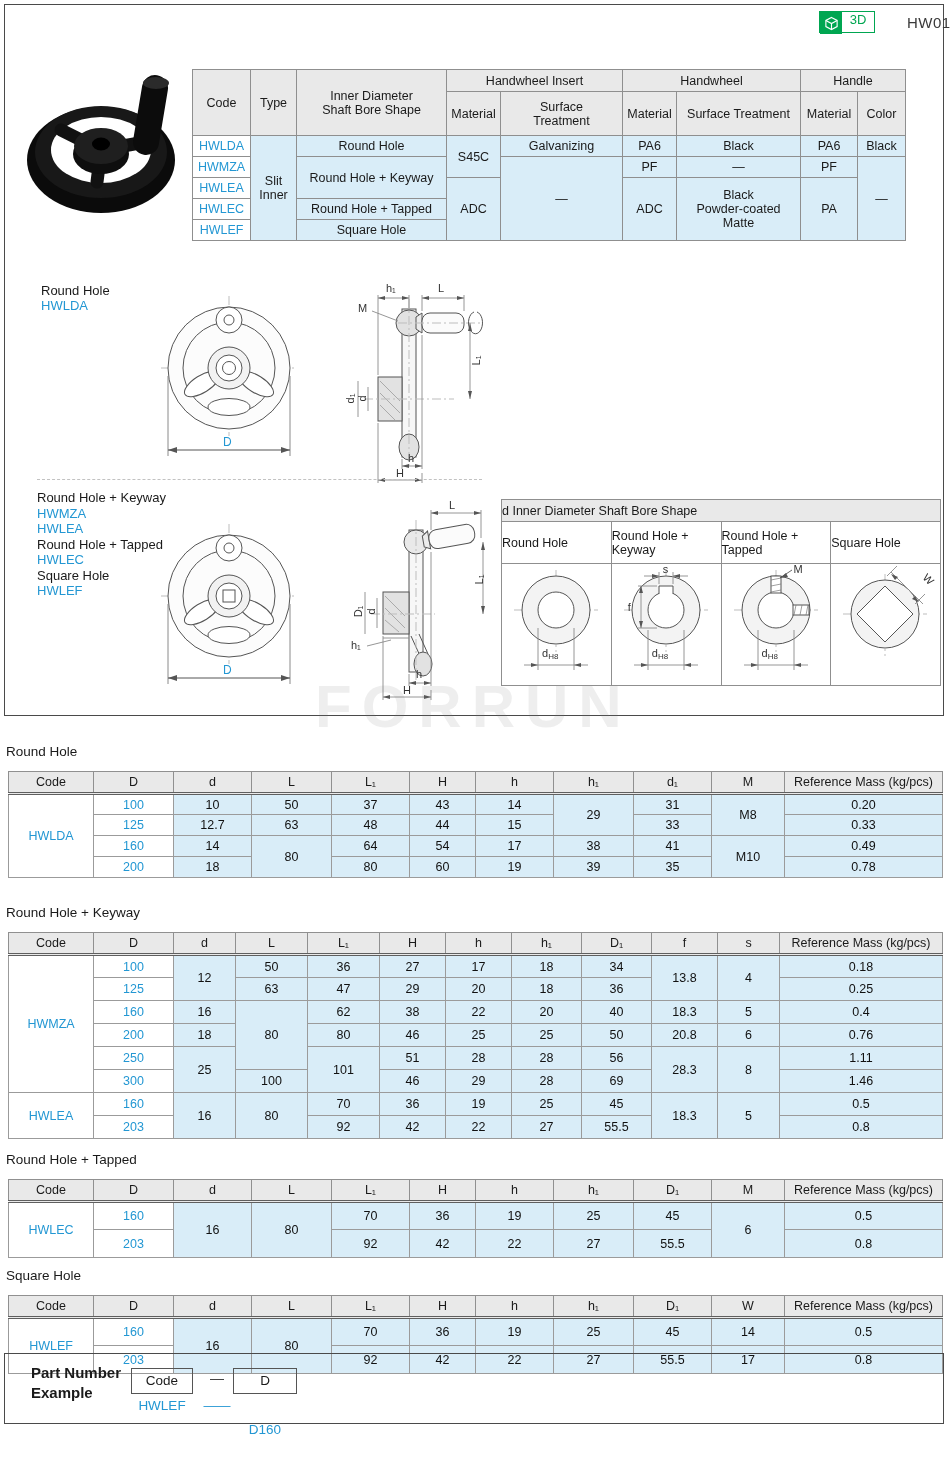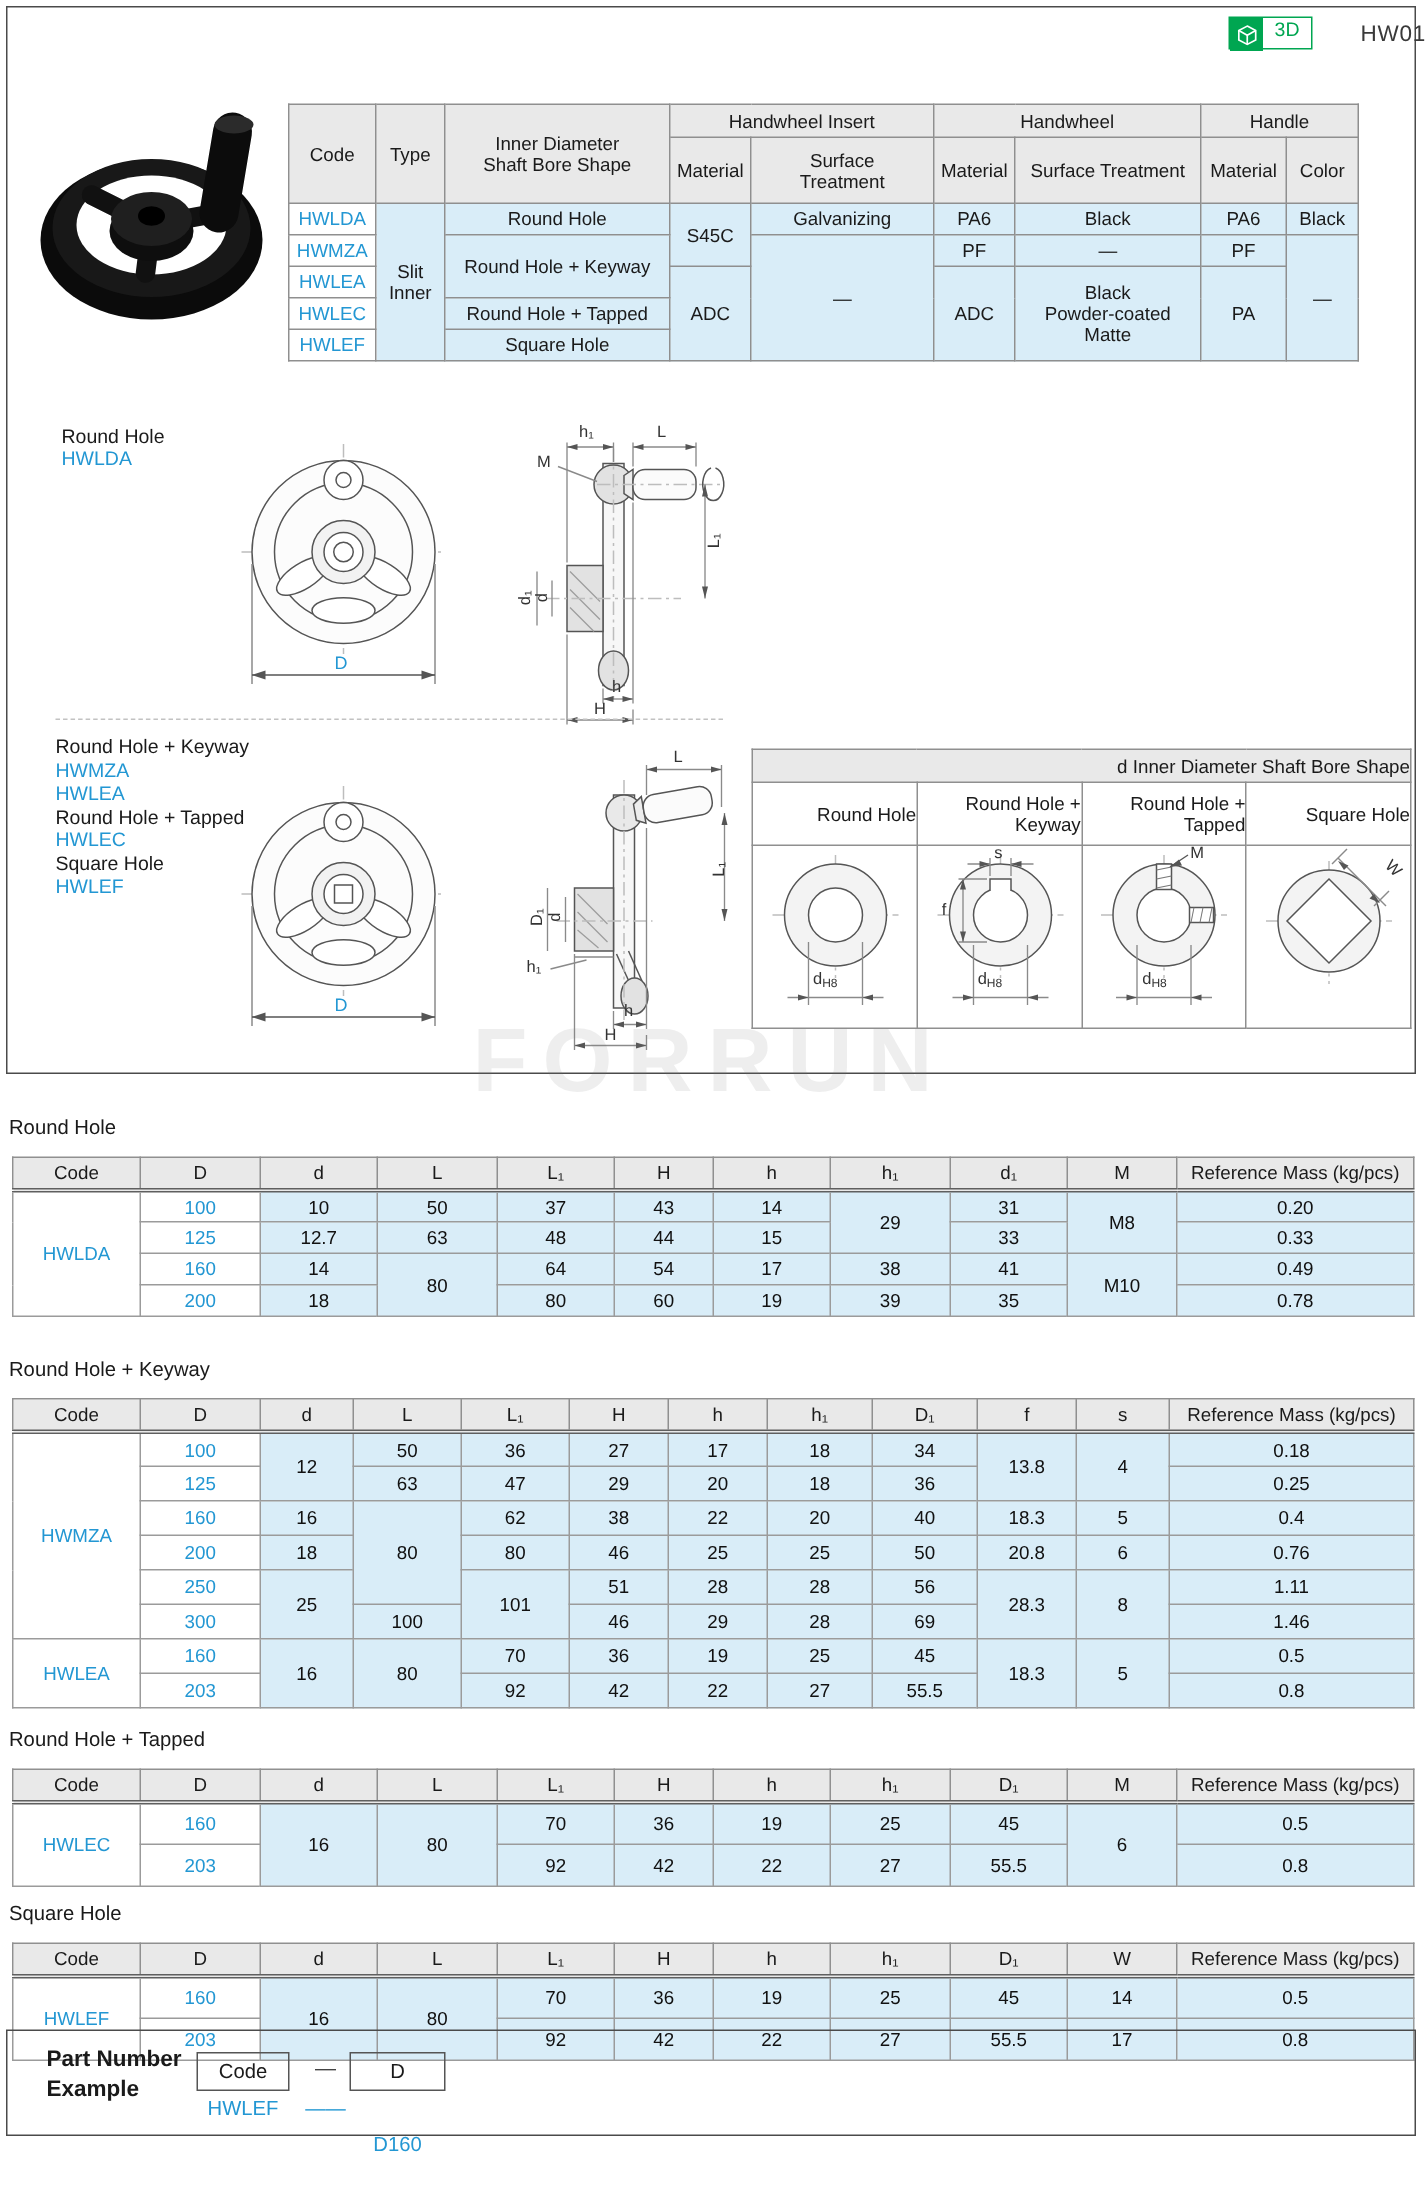--- a/index.html
+++ b/index.html
@@ -31,21 +31,21 @@
   .sec2-labels span { display:block; line-height:15.5px; }
   .dim { position:absolute; font-size:11px; color:#333; line-height:11px; }
   .dim.blue { color:#2397d3; font-size:12px; }
   .rot { transform:rotate(-90deg); transform-origin:center center; }
   .rot45 { transform:rotate(45deg); transform-origin:center center; }
   .dashed-div { position:absolute; left:32px; top:474px; width:445px; border-top:1px dashed #c2c2c2; }
   .sub { font-size:8px; vertical-align:-2px; }
 
   
   .bore-table { position:absolute; left:496px; top:494px; width:440px; border-collapse:collapse; table-layout:fixed; border:1px solid #555; font-size:12.5px; }
-  .bore-table th, .bore-table td { border:1px solid #8f8f8f; text-align:right; vertical-align:middle; font-weight:normal; }
+  .bore-table th, .bore-table td { border:1px solid #8f8f8f; text-align:left; vertical-align:middle; font-weight:normal; }
   .bore-table .btitle { background:#e9e9e9; height:22px; }
   .bore-table .bhead th { height:42px; background:#fff; }
   .bore-table .bbody td { height:122px; background:#fff; vertical-align:top; }
   .bore-cell { position:relative; width:100%; height:120px; }
 
   
   .watermark { position:absolute; left:315px; top:672px; font-size:60px; font-weight:700; letter-spacing:10px; color:rgba(120,120,120,0.13); z-index:5; pointer-events:none; }
 
   
   .sec-title { position:absolute; left:6px; font-size:13.5px; color:#1a1a1a; }

